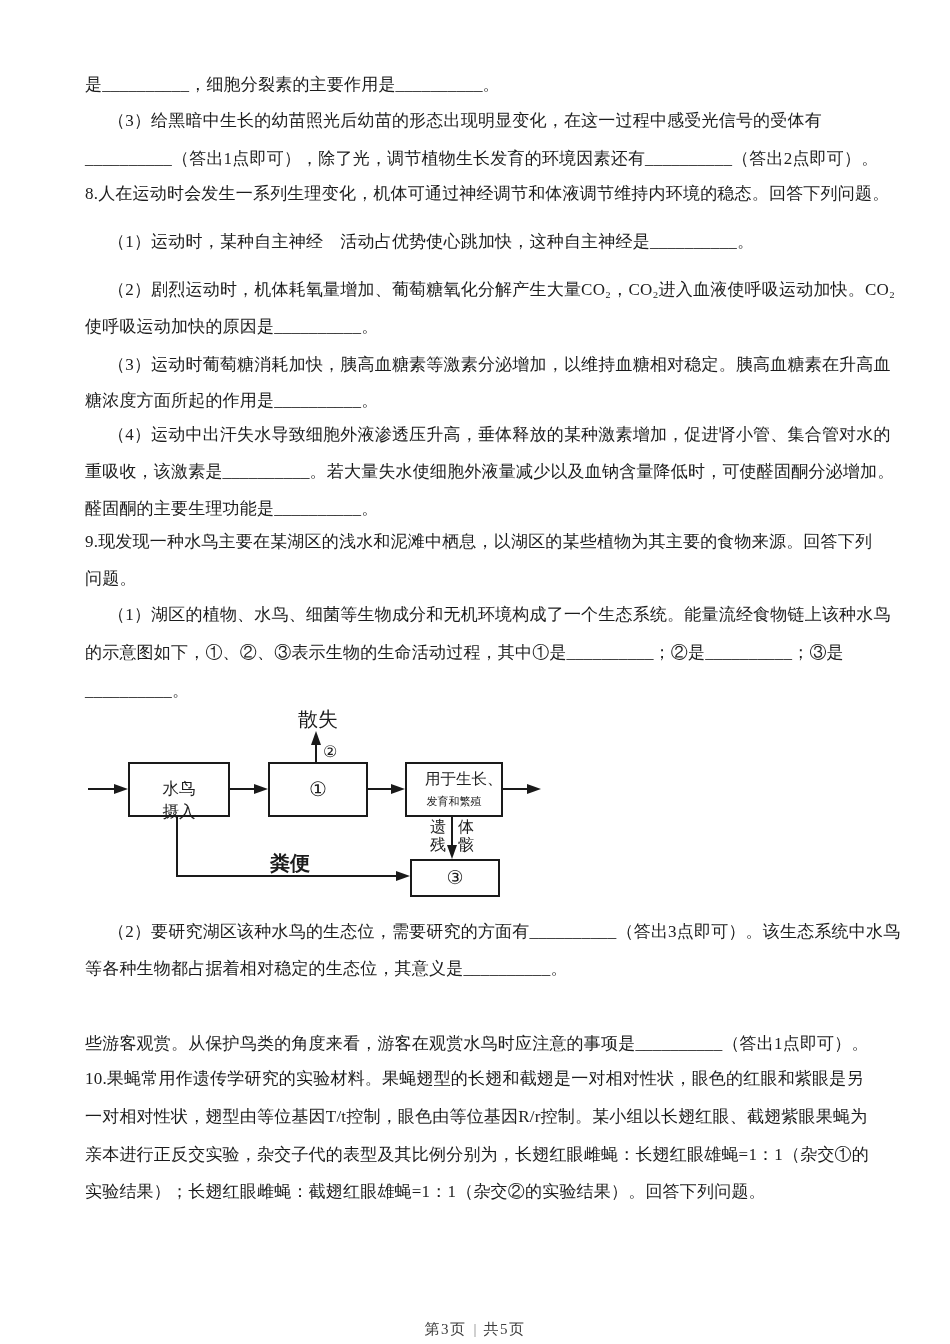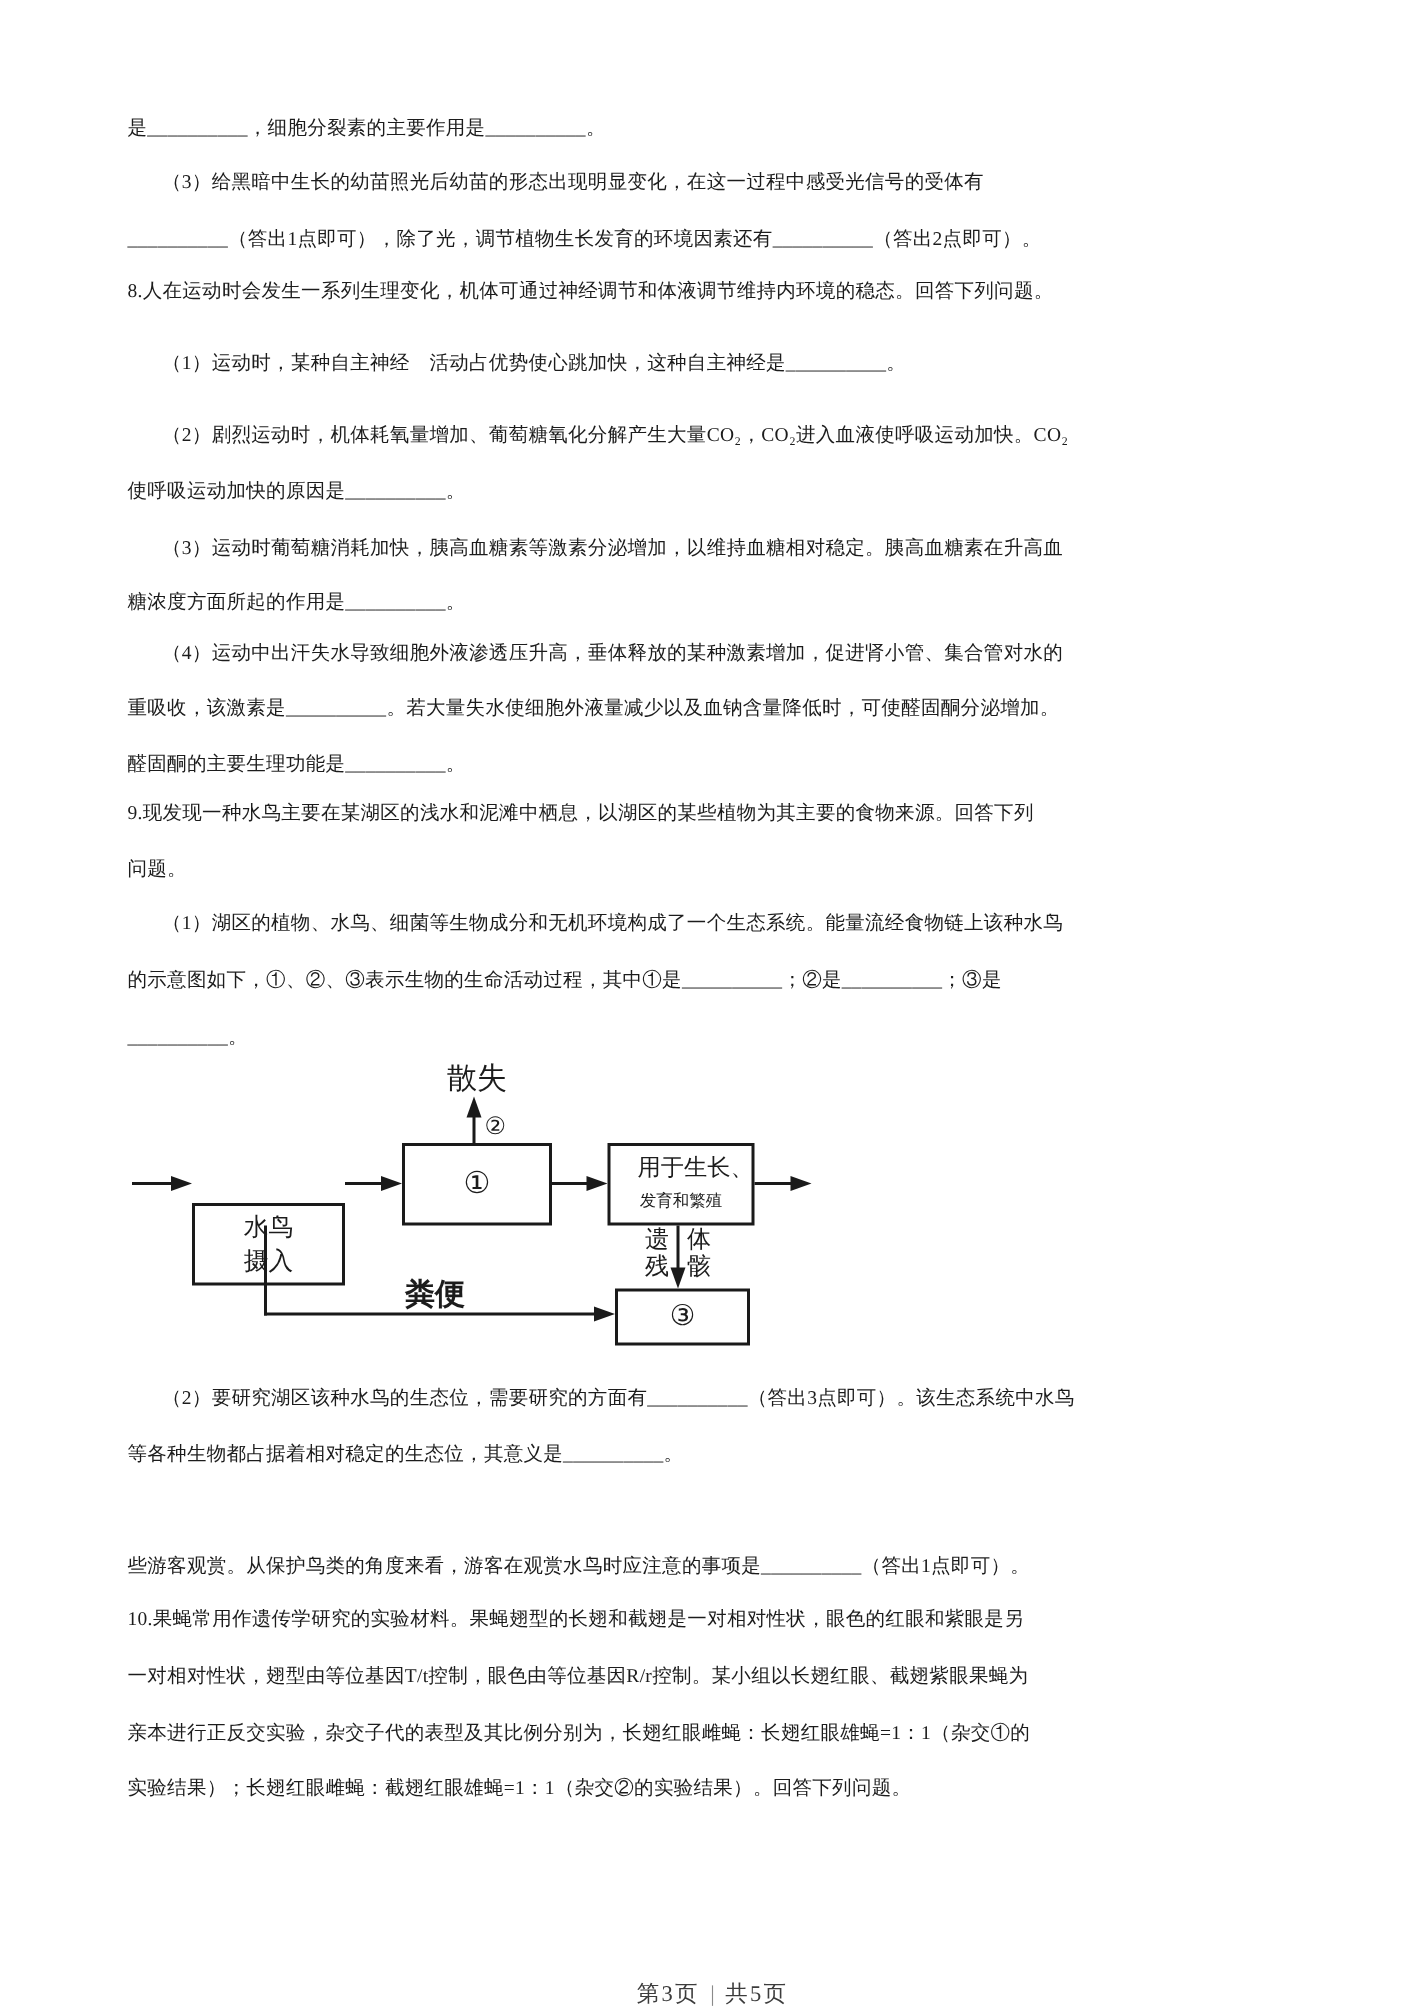--- a/index.html
+++ b/index.html
@@ -9,21 +9,21 @@
     font-family:"Liberation Serif","DejaVu Serif",serif;
     color:#1c1c1c;
     position:relative;
     overflow:hidden;
   }
   .page{position:absolute;left:0;top:0;width:950px;height:1344px;background:#fff;}
   .ln{
     position:absolute;
     left:85px;
     width:800px;
-    font-size:13px;
+    font-size:17px;
     line-height:26px;
     white-space:nowrap;
     letter-spacing:0.2px;
     color:#1c1c1c;
   }
   .ln.ind{left:108px;}
   
   .dbox{
     position:absolute;
     border:2px solid #1a1a1a;
@@ -78,21 +78,21 @@
   <div>
 
     <span class="dlabel" style="left:292px;top:709px;width:52px;text-align:center;">散失</span>
     <div class="arr-up" style="left:311px;top:731px;"></div>
     <div class="dline" style="left:315px;top:744px;width:2px;height:19px;"></div>
     <span class="dlabel" style="left:323px;top:742px;font-size:16px;">②</span>
 
     <div class="dline" style="left:88px;top:788px;width:28px;height:2px;"></div>
     <div class="arr-r" style="left:114px;top:784px;"></div>
 
-    <div class="dbox" style="left:128px;top:762px;width:102px;height:55px;padding-top:2px;margin-top:40px;">
+    <div class="dbox" style="left:128px;top:762px;width:102px;height:55px;padding-top:13px;">
       <span class="bl">水鸟</span>
       <span class="bl">摄入</span>
     </div>
 
     <div class="dline" style="left:230px;top:788px;width:26px;height:2px;"></div>
     <div class="arr-r" style="left:254px;top:784px;"></div>
 
     <div class="dbox" style="left:268px;top:762px;width:100px;height:55px;">
       <span class="circle-num">①</span>
     </div>

